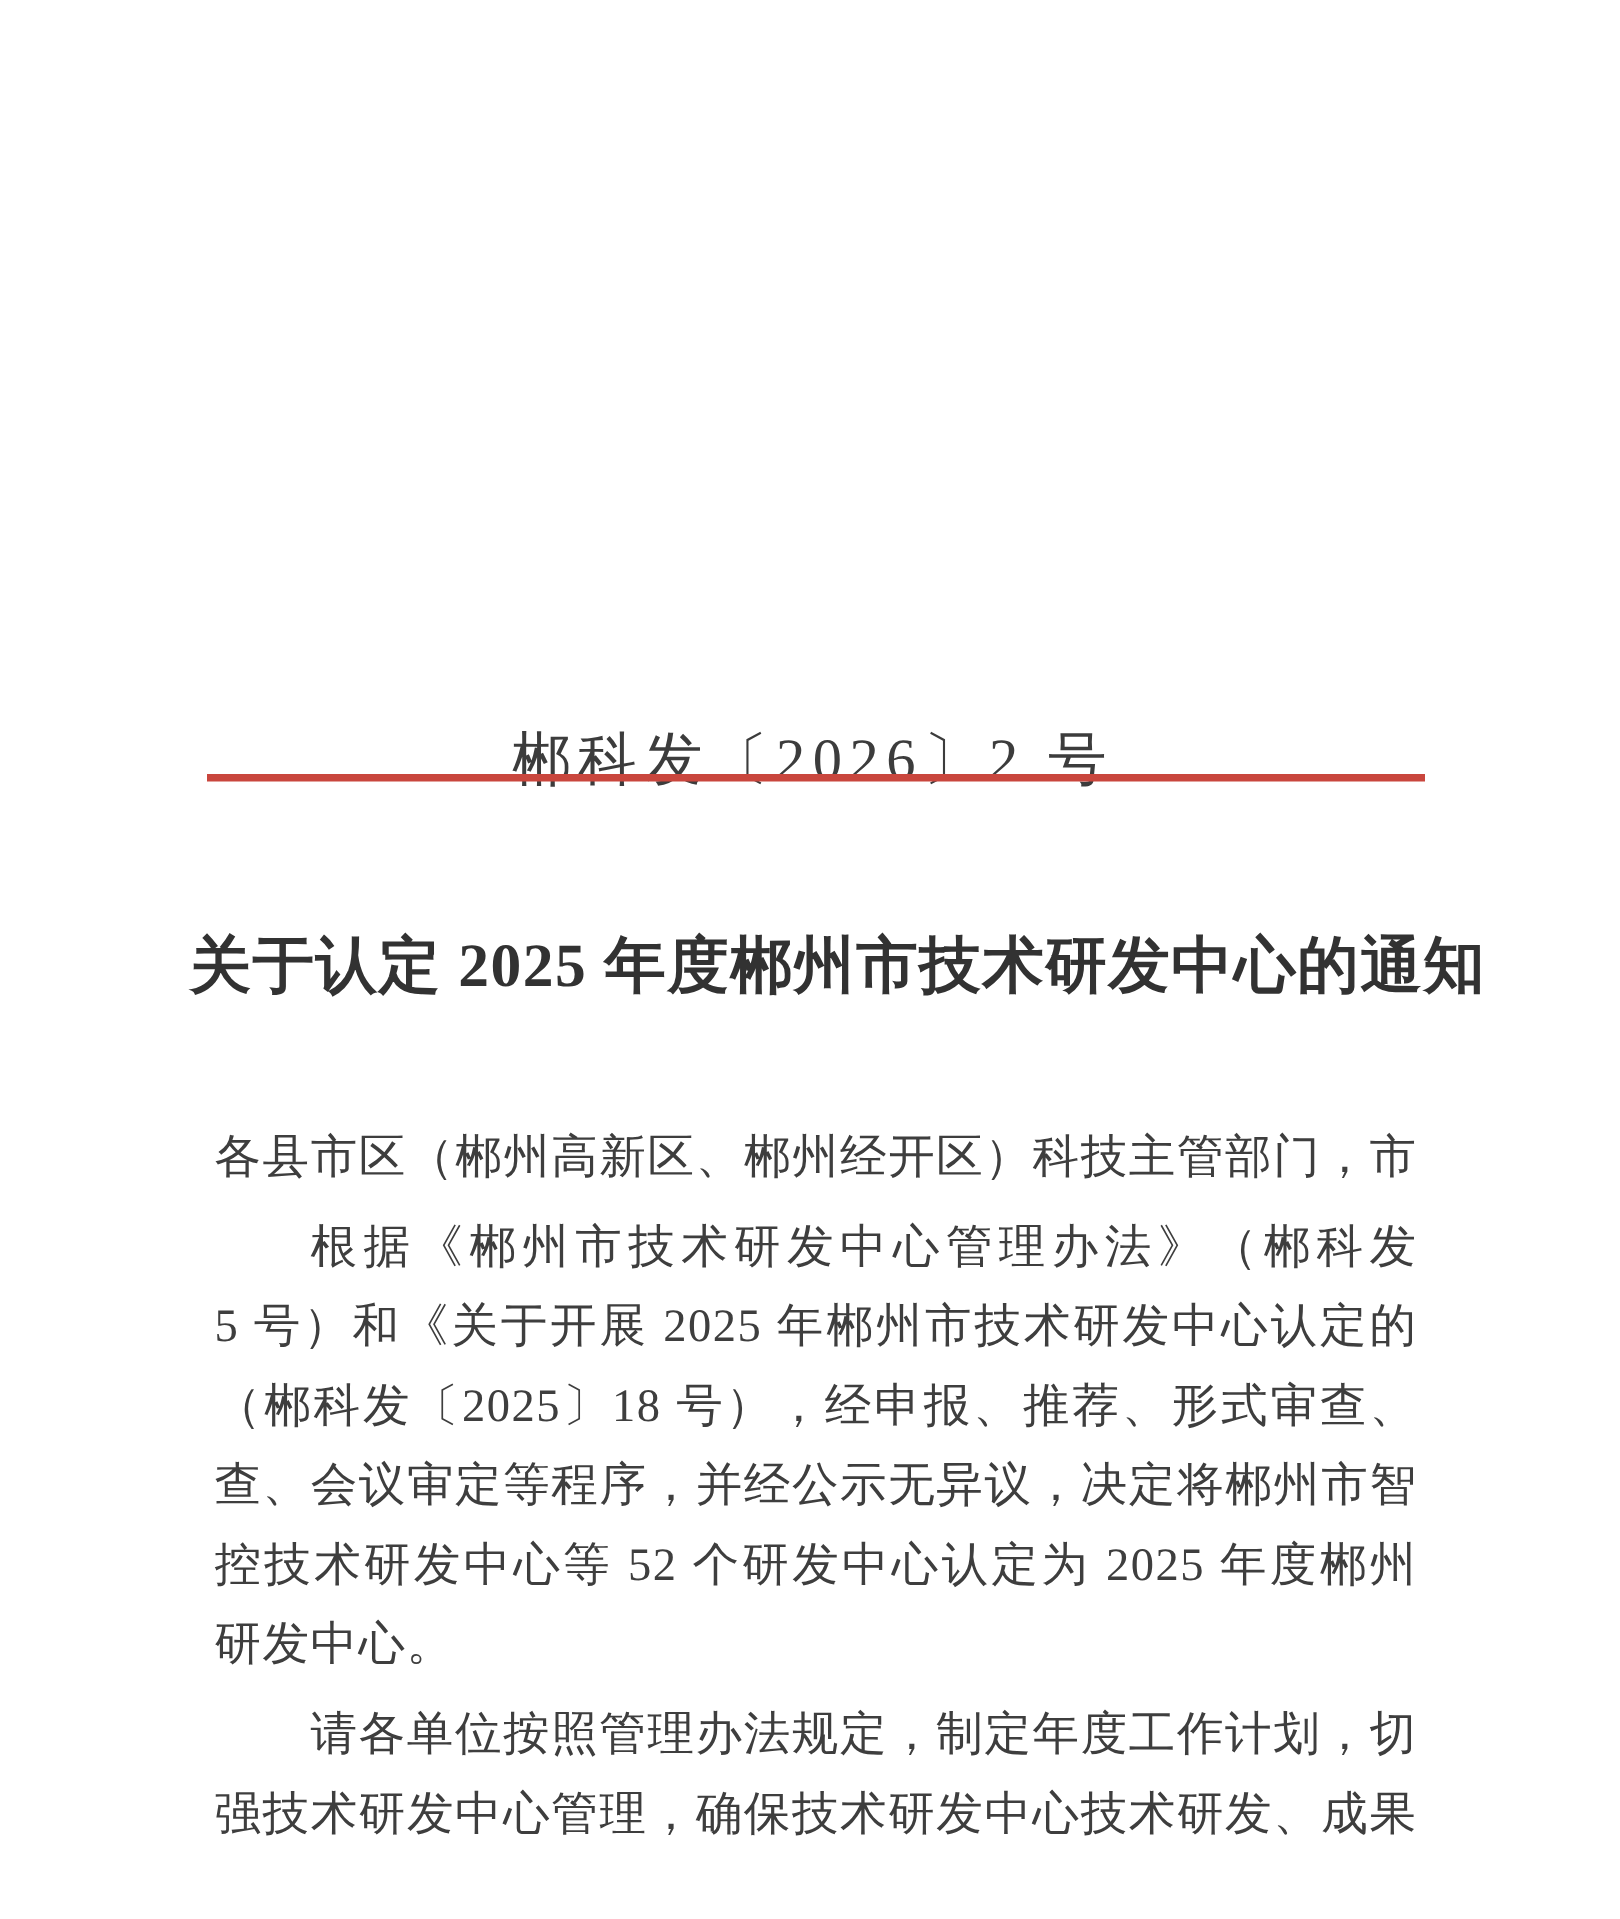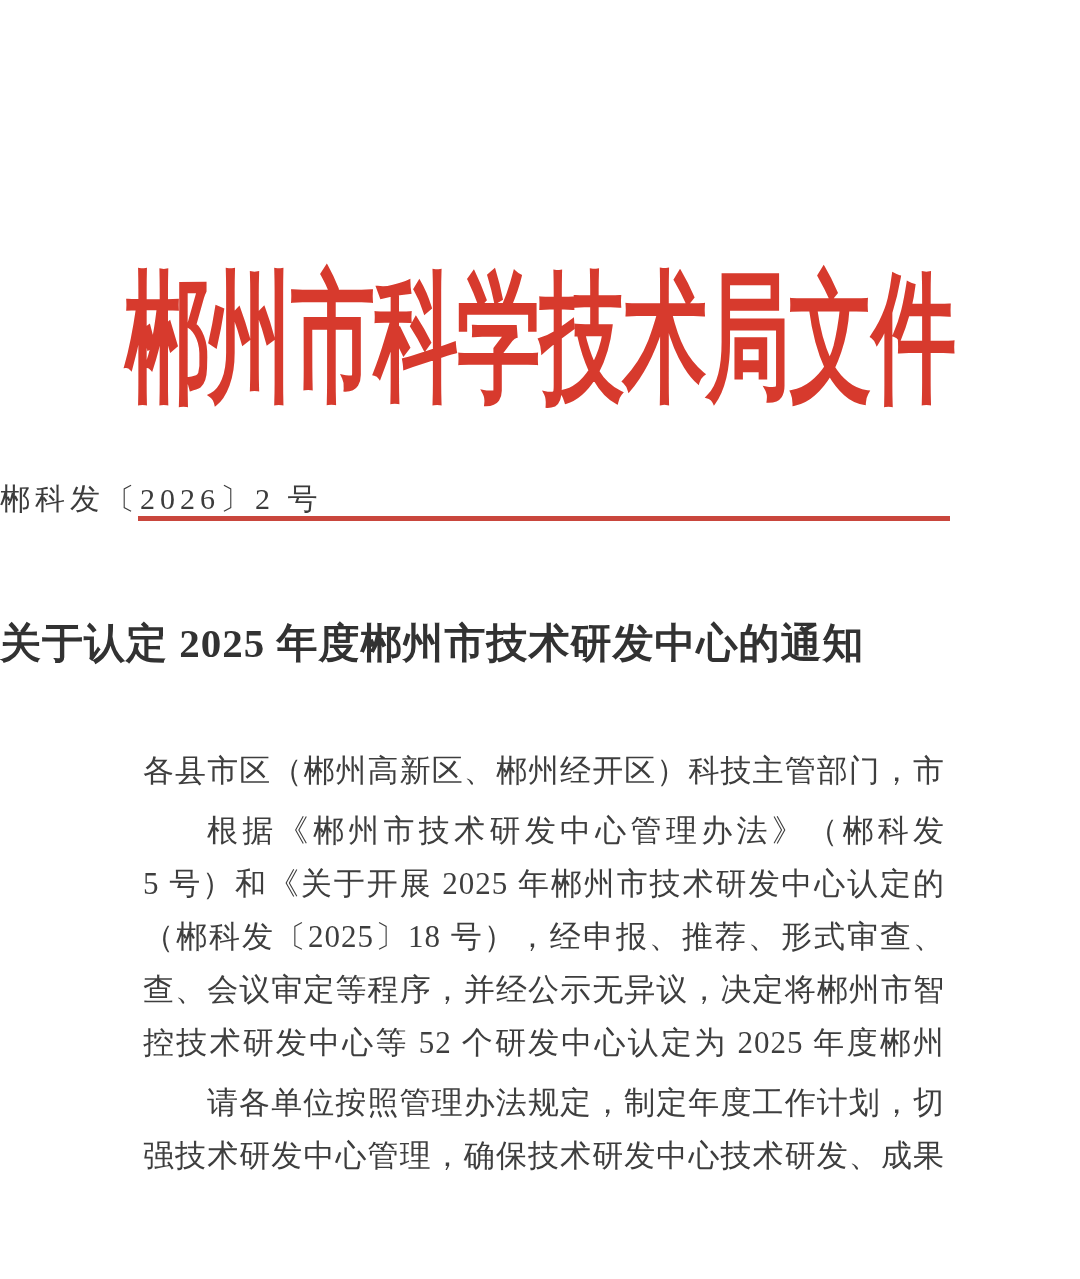--- a/index.html
+++ b/index.html
@@ -35,48 +35,50 @@
     transform: scaleY(1.68);
     transform-origin: center top;
   }
 
   
   .doc-number {
     position: absolute;
     top: 479px;
     left: 0;
     width: 1056px; 
-    text-align: left;
-    font-size: 30px;
+    text-align: center;
+    font-size: 39px;
     letter-spacing: 5px;
     color: #3c3c3c;
+    padding-left: 28px;
   }
 
   
   .red-rule {
     position: absolute;
     top: 516px;
     left: 138px;
     width: 812px;
     height: 5px;
     background: var(--rule, #c9463d);
   }
 
   
   .notice-title {
     position: absolute;
     top: 616px;
     left: 0;
     width: 1080px;
-    text-align: left;
+    text-align: center;
     font-size: 41px;
     font-weight: bold;
     letter-spacing: 1px;
     color: #323232;
     white-space: nowrap;
+    padding-left: 37px;
   }
 
   
   .doc-body {
     position: absolute;
     top: 744px;
     left: 143px;
     width: 802px;
     font-size: 31px;
     color: #3e3e3e;
@@ -94,34 +96,32 @@
     overflow: hidden;
   }
   .body-line.indent { padding-left: 64px; }
   .body-line.para-gap { margin-top: 7px; }
 </style>
 </head>
 <body style="--accent: #d73a2d; --rule: #c9463d; --paper: #ffffff;">
 
 <div class="page">
 
-  <div class="agency-header">
-    <span class="stretch">郴州市科学技术局文件</span>
-  </div>
 
   <div class="doc-number">郴科发〔2026〕2 号</div>
 
   <div class="red-rule"></div>
 
   <div class="notice-title">关于认定 2025 年度郴州市技术研发中心的通知</div>
 
   <div class="doc-body">
     <div class="body-line fill">各县市区（郴州高新区、郴州经开区）科技主管部门，市直有</div>
     <div class="body-line indent fill para-gap">根据《郴州市技术研发中心管理办法》（郴科发〔2024〕3</div>
     <div class="body-line fill">5 号）和《关于开展 2025 年郴州市技术研发中心认定的通知》</div>
     <div class="body-line fill">（郴科发〔2025〕18 号），经申报、推荐、形式审查、现场核</div>
     <div class="body-line fill">查、会议审定等程序，并经公示无异议，决定将郴州市智显触</div>
     <div class="body-line fill">控技术研发中心等 52 个研发中心认定为 2025 年度郴州市技术</div>
+    <div class="body-line">研发中心。</div>
     <div class="body-line indent fill para-gap">请各单位按照管理办法规定，制定年度工作计划，切实加</div>
     <div class="body-line fill">强技术研发中心管理，确保技术研发中心技术研发、成果转化、</div>
   </div>
 
 </div>
 
 </body></html>

